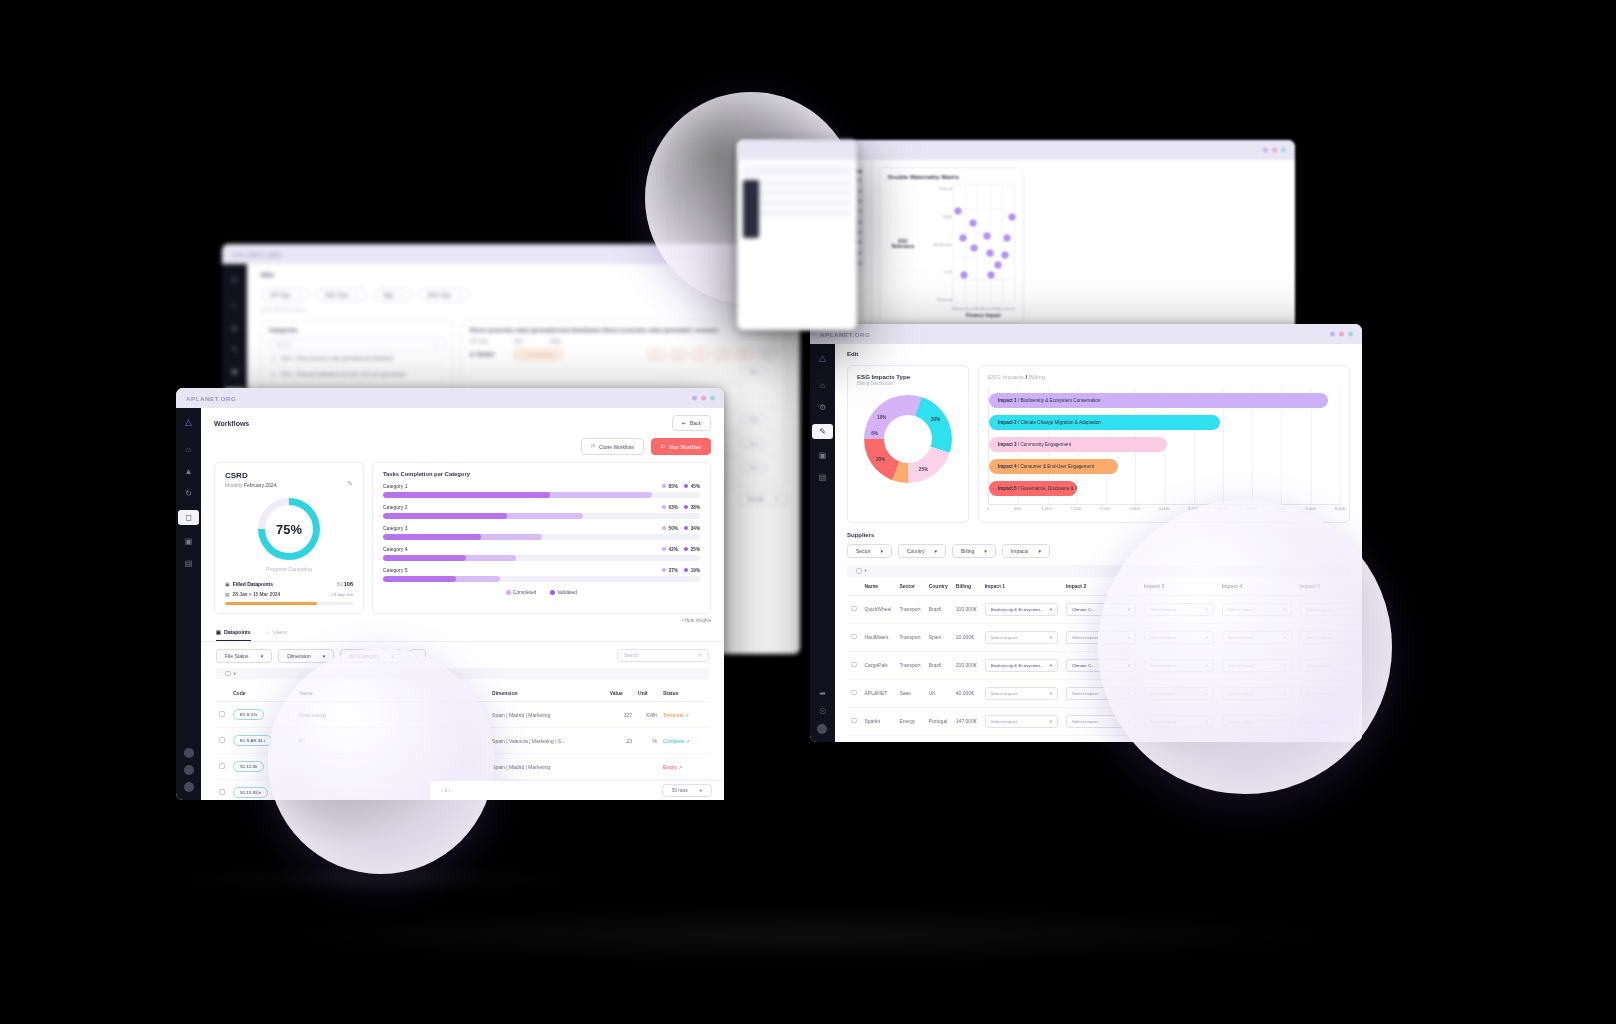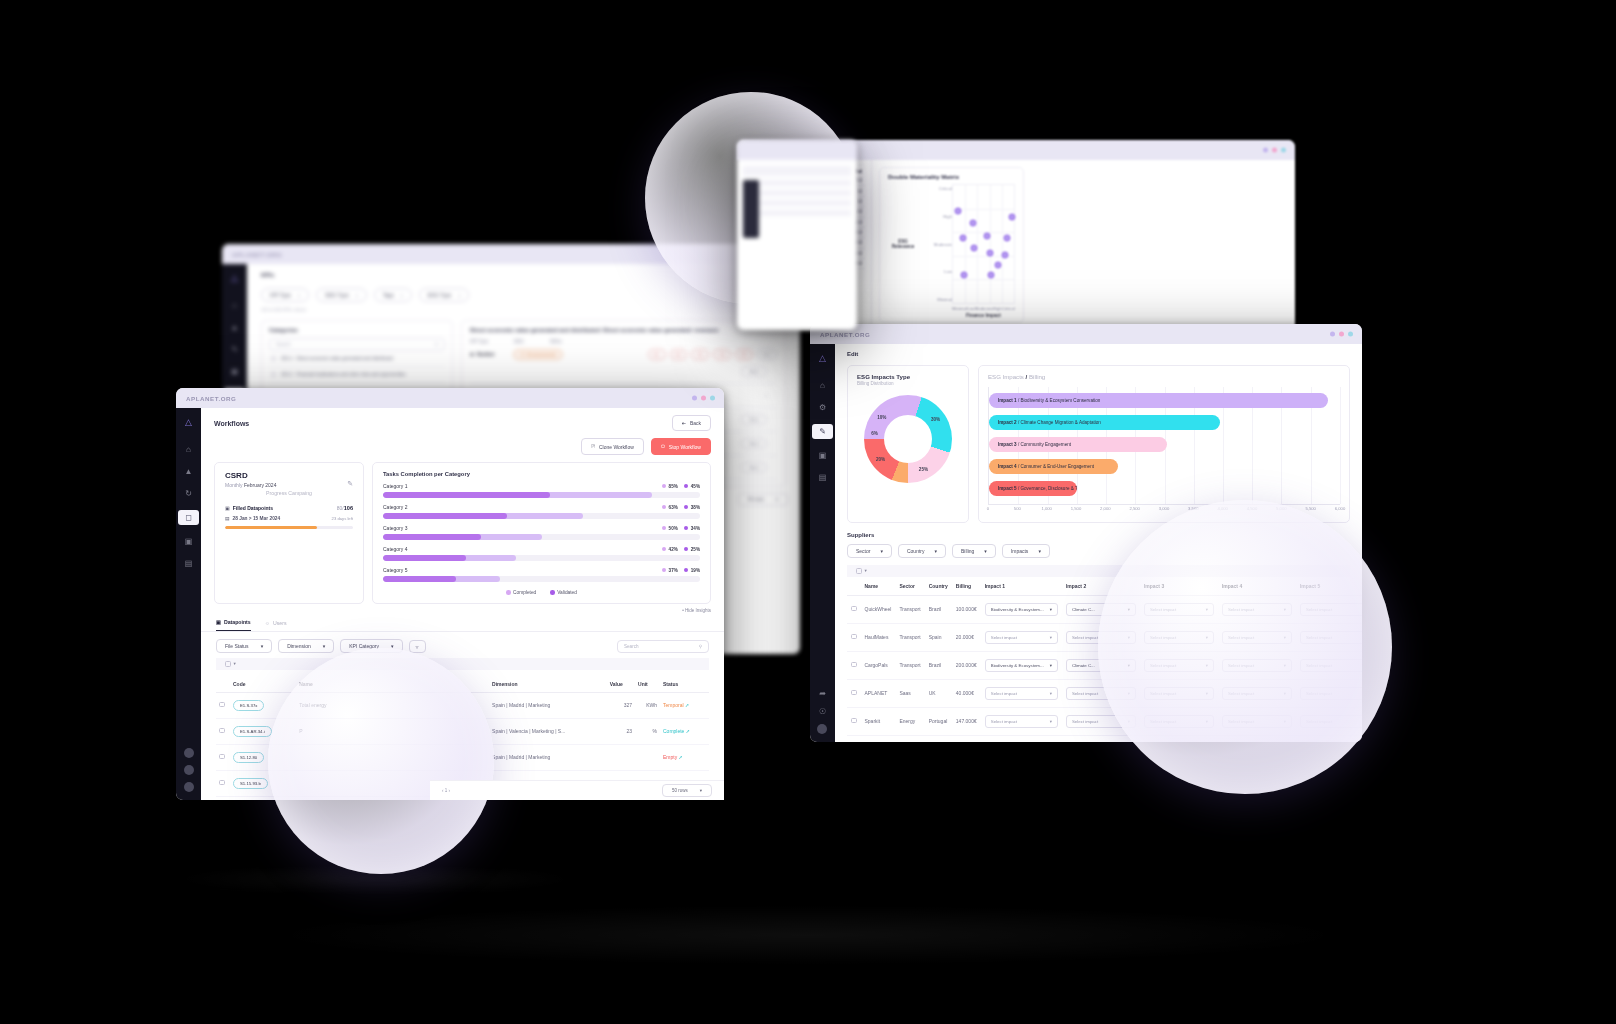--- a/index.html
+++ b/index.html
@@ -733,20 +733,26 @@
             <div style="display:flex;align-items:flex-end">
               <div>
                 <div class="wf-n">CSRD</div>
                 <div class="wf-s">
                   <span>Monthly</span>
                   <b>February 2024</b>
                 </div>
               </div>
               <span style="margin-left:auto;color:#9a9ab0;font-size:7px">✎</span>
             </div>
+            <div class="ring-wrap">
+              <div class="ring" id="ring" style="background: conic-gradient(rgb(47, 211, 221) 0%, rgb(47, 211, 221) 75%, rgb(239, 236, 248) 75%, rgb(239, 236, 248) 100%);">
+                <div class="hole"></div>
+                <span class="pct">75%</span>
+              </div>
+            </div>
             <div class="pcap">Progress Campaing</div>
             <div class="wf-f">
               <span style="display:flex;gap:3px;align-items:center">
                 <span>▣</span>
                 <span style="font-weight:700;color:#23233a">Filled Datapoints</span>
               </span>
               <span style="color:#a0a0b4">
                 <span>80</span>/<b>106</b>
               </span>
             </div>

